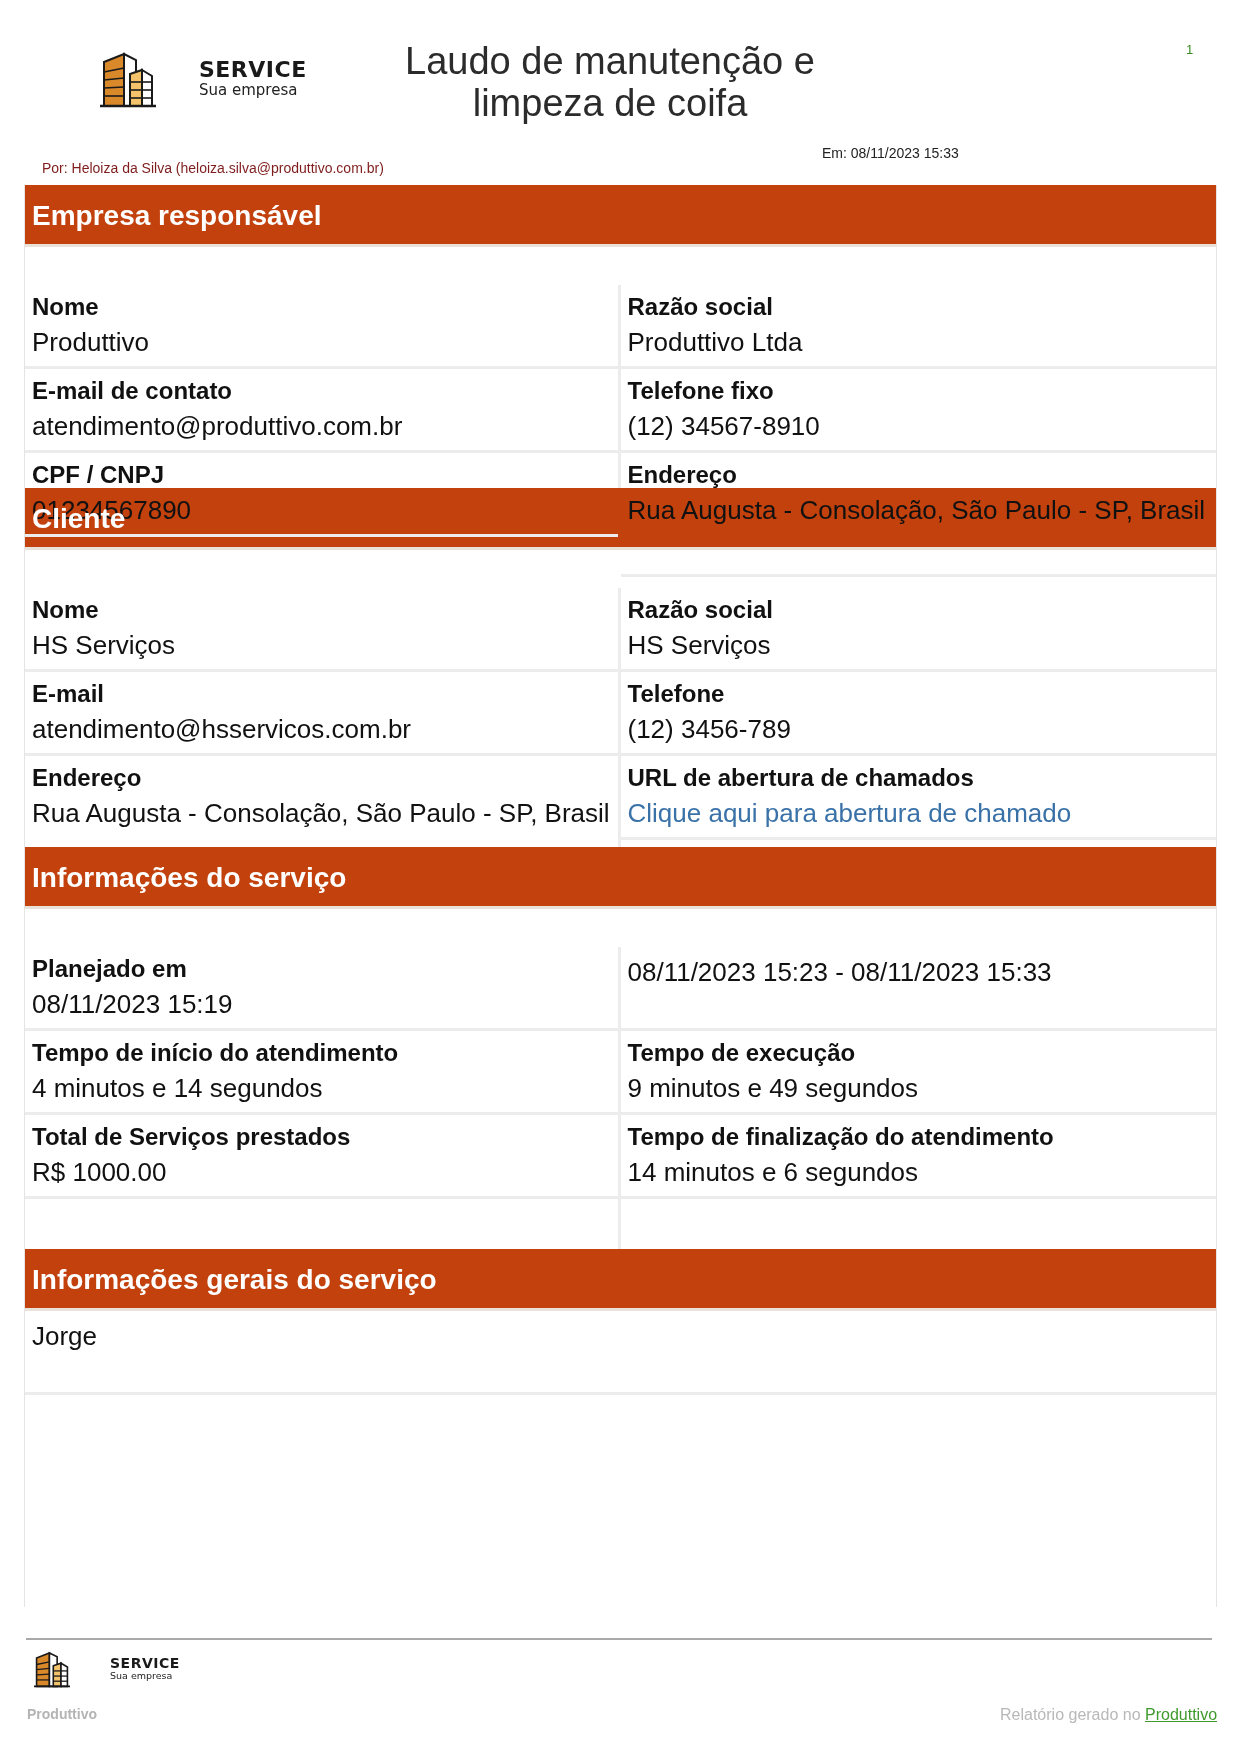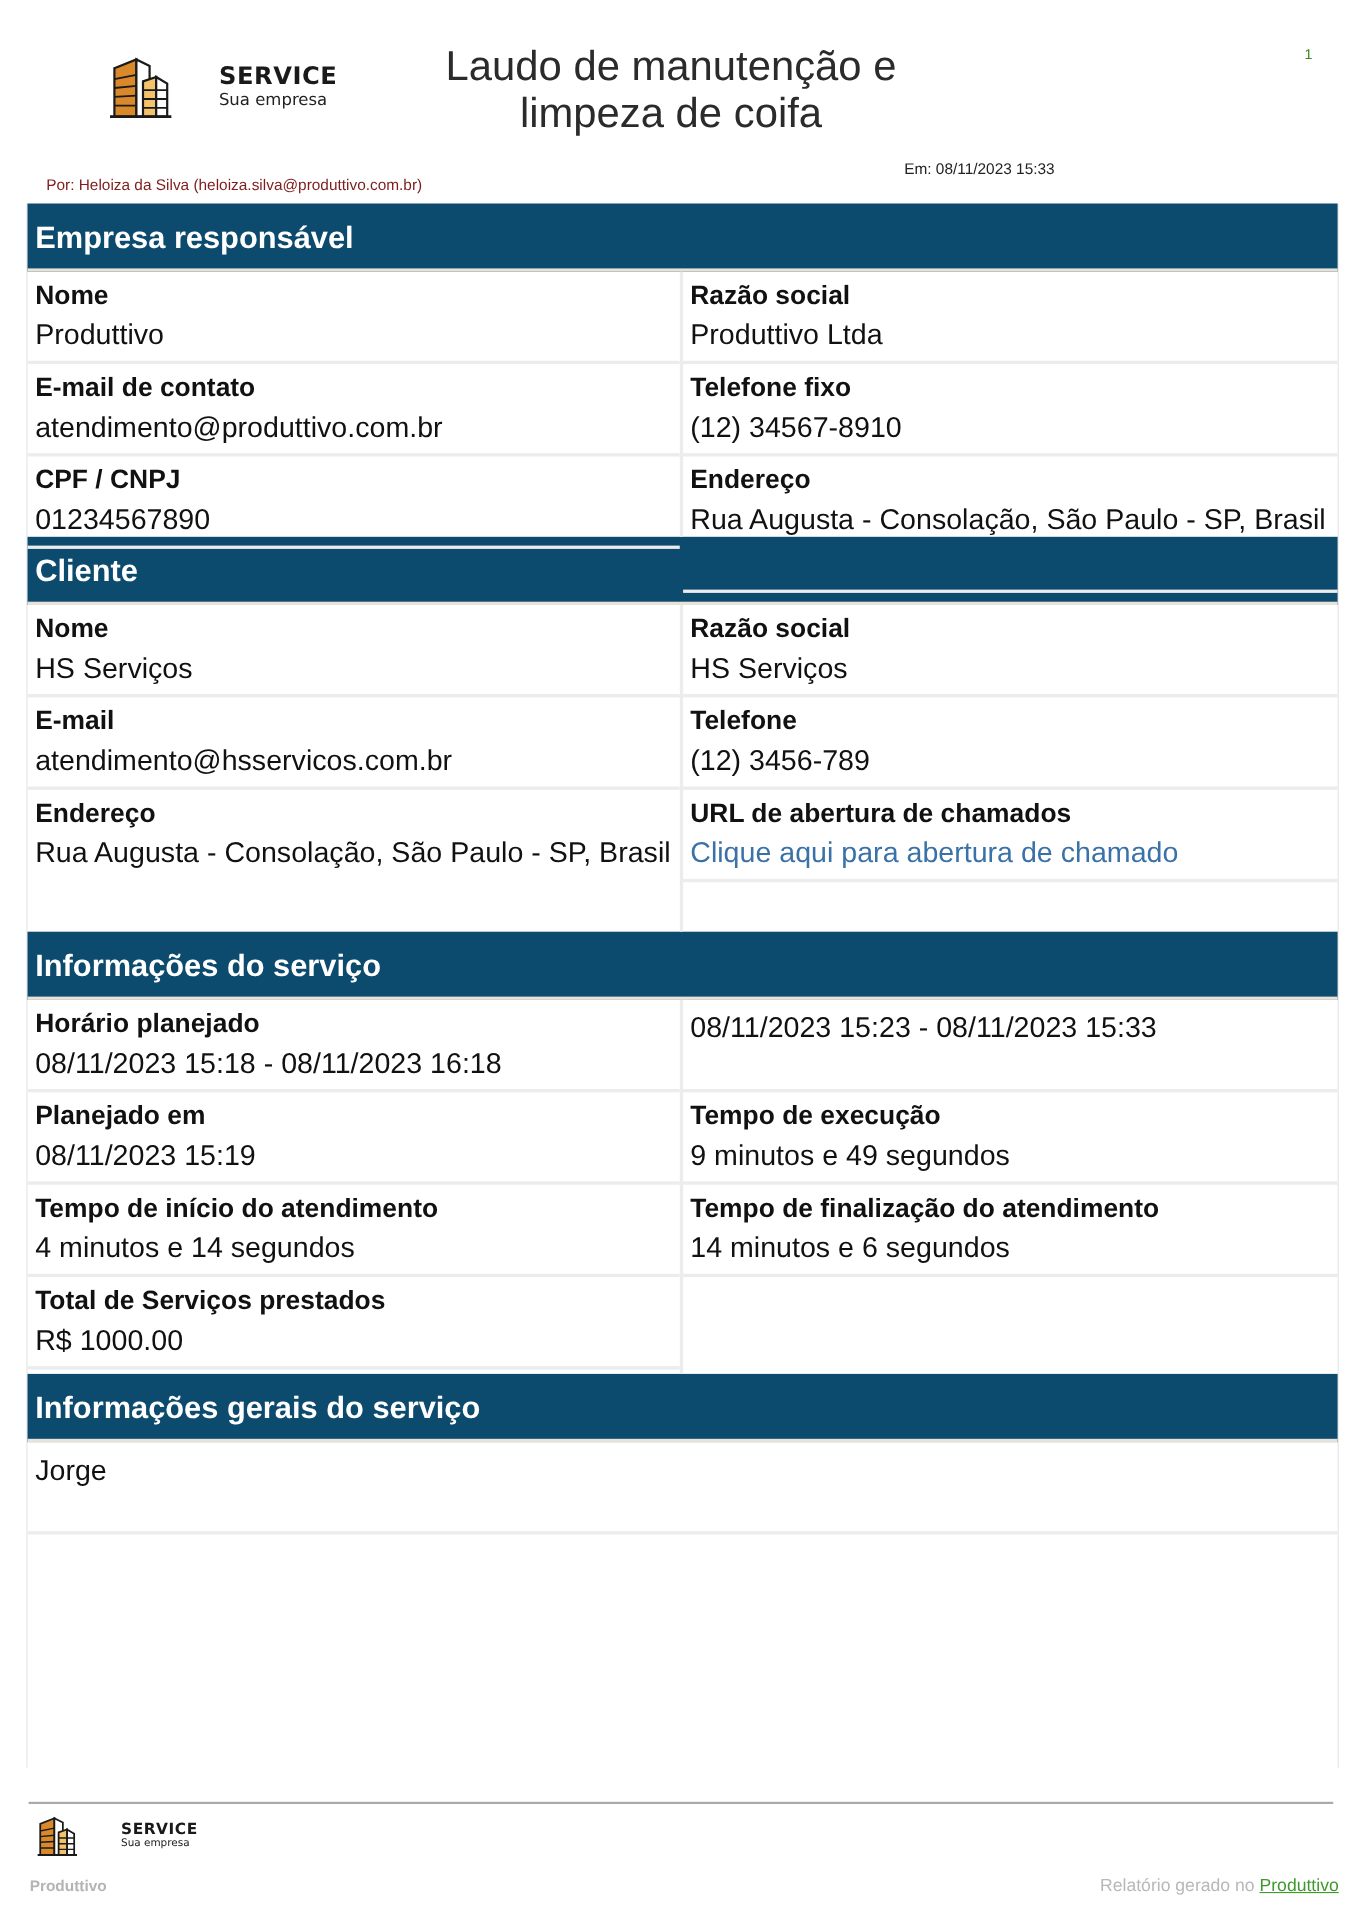--- a/index.html
+++ b/index.html
@@ -16,23 +16,23 @@
   .logo-foot .brand { margin-left:5px; }
   .logo-foot .name { font-size:14px; line-height:14px; }
   .logo-foot .tag { font-size:9.5px; line-height:12px; }
 
   .doc-title { position:absolute; left:360px; top:40px; width:500px; text-align:center; font-size:38px; line-height:42px; color:#2b2b2b; }
   .page-num { position:absolute; left:1186px; top:42px; font-size:13px; color:#3a8a1f; }
   .meta-by { position:absolute; left:42px; top:145px; font-size:14px; color:#7f1d1d;margin-top:15px; }
   .meta-at { position:absolute; left:822px; top:145px; font-size:14px; color:#222; }
 
   .frame { position:absolute; left:24px; top:185px; width:1191px; height:1422px; border-left:1px solid #e4e4e4; border-right:1px solid #e4e4e4; }
-  .section-head { height:62px; background:#0c4a6e; color:#fff; font-weight:bold; font-size:28px; line-height:62px; padding-left:7px; box-sizing:border-box; border-bottom:3px solid #e9e2d8; }
+  .section-head { height:62px; background:#c2410c; color:#fff; font-weight:bold; font-size:28px; line-height:62px; padding-left:7px; box-sizing:border-box; border-bottom:3px solid #e9e2d8; }
   .grid { display:flex; }
-  .col { width:50%; box-sizing:border-box; }
+  .col { width:50%; box-sizing:border-box;margin-top:38px; }
   .col.left { border-right:3px solid #ececec; }
   .cell { box-sizing:border-box; padding:6px 7px 0 7px; border-bottom:3px solid #ececec; }
   .cell.h84 { height:84px; }
   .cell .label { font-weight:bold; font-size:24px; line-height:32px; color:#111; }
   .cell .value { font-size:26px; line-height:38px; color:#111; }
   .cell .value.link { color:#3a72a8; text-decoration:none; }
   .full .cell { width:100%; }
 
   .foot-line { position:absolute; left:26px; top:1638px; width:1186px; height:2px; background:#a9a9a9; }
   .foot-brand { position:absolute; left:27px; top:1706px; font-size:14px; font-weight:bold; color:#b4b4b4; }
@@ -135,24 +135,20 @@
       <div class="cell h84">
         <div class="label">URL de abertura de chamados</div>
         <a class="value link" href="#">Clique aqui para abertura de chamado</a>
       </div>
     </div>
   </div>
 
   <div class="section-head">Informações do serviço</div>
   <div class="grid" style="height:340px;">
     <div class="col left">
-      <div class="cell h84">
-        <div class="label">Horário planejado</div>
-        <div class="value">08/11/2023 15:18 - 08/11/2023 16:18</div>
-      </div>
       <div class="cell h84">
         <div class="label">Planejado em</div>
         <div class="value">08/11/2023 15:19</div>
       </div>
       <div class="cell h84">
         <div class="label">Tempo de início do atendimento</div>
         <div class="value">4 minutos e 14 segundos</div>
       </div>
       <div class="cell h84">
         <div class="label">Total de Serviços prestados</div>

